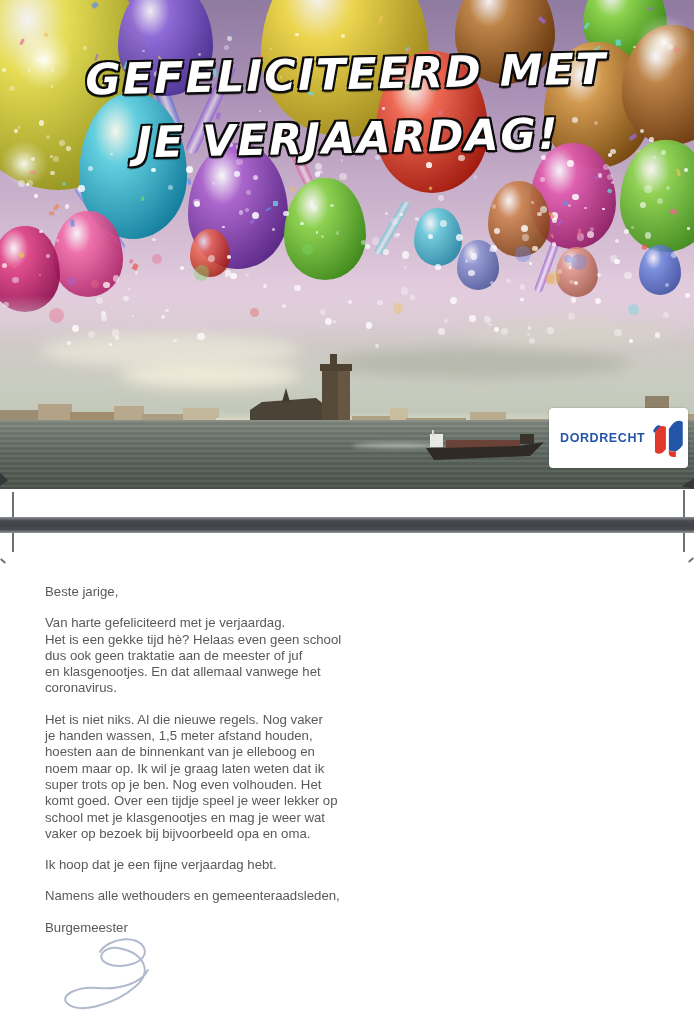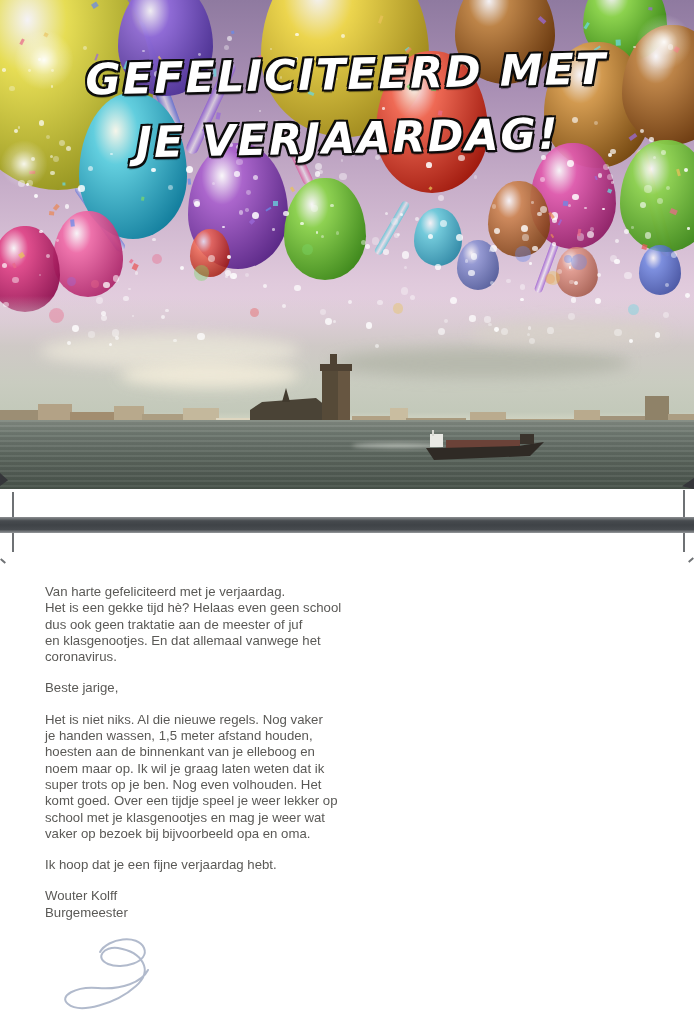--- a/index.html
+++ b/index.html
@@ -481,43 +481,52 @@
   <div class="sparkle" style="left:14px;top:30px;width:60px;height:60px;background:radial-gradient(circle,rgba(255,255,255,.95) 0%,rgba(255,255,255,.35) 35%,rgba(255,255,255,0) 70%);z-index:8;"></div>
   <div class="sparkle" style="left:636px;top:14px;width:56px;height:56px;background:radial-gradient(circle,rgba(255,255,255,.95) 0%,rgba(255,255,255,.3) 35%,rgba(255,255,255,0) 70%);z-index:8;"></div>
   <div class="sparkle" style="left:0px;top:140px;width:48px;height:48px;background:radial-gradient(circle,rgba(255,255,255,.9) 0%,rgba(255,255,255,.25) 40%,rgba(255,255,255,0) 70%);z-index:8;"></div>
 
   <div class="card-title">GEFELICITEERD MET
 JE VERJAARDAG!</div>
 
   <div class="corner-tick left"></div>
   <div class="corner-tick right"></div>
 
+  <div class="logo-box" style="top: 408px;">
+    <span class="logo-text">DORDRECHT</span>
+    <svg class="logo-mark" viewBox="0 0 36 42">
+      <path d="M1,14 Q5,6 9,9 L9,13 Q5,12 3,16 Z" fill="#2456a8"></path>
+      <path d="M3,16 Q8,6 14,10 L14,32 Q8,40 3,35 Z" fill="#e1372c"></path>
+      <path d="M17,12 Q24,0 31,5 L31,28 Q24,38 17,33 Z" fill="#2456a8"></path>
+      <path d="M17,33 Q20,36 24,34 L24,40 Q19,41 17,38 Z" fill="#e1372c"></path>
+    </svg>
+  </div>
 </div>
 
 <div class="crop-v left"></div>
 <div class="crop-v right"></div>
 <div class="divider-bar"></div>
 <div class="edge-tick left"></div>
 <div class="edge-tick right"></div>
 
 <div class="letter">
+  <p>Beste jarige,</p>
   <p>Van harte gefeliciteerd met je verjaardag.
 Het is een gekke tijd hè? Helaas even geen school
 dus ook geen traktatie aan de meester of juf
 en klasgenootjes. En dat allemaal vanwege het
 coronavirus.</p>
-  <p>Beste jarige,</p>
   <p>Het is niet niks. Al die nieuwe regels. Nog vaker
 je handen wassen, 1,5 meter afstand houden,
 hoesten aan de binnenkant van je elleboog en
 noem maar op. Ik wil je graag laten weten dat ik
 super trots op je ben. Nog even volhouden. Het
 komt goed. Over een tijdje speel je weer lekker op
 school met je klasgenootjes en mag je weer wat
 vaker op bezoek bij bijvoorbeeld opa en oma.</p>
   <p>Ik hoop dat je een fijne verjaardag hebt.</p>
-  <p class="signoff sign-name">Wouter Kolff</p>
+  <p>Namens alle wethouders en gemeenteraadsleden,</p>
   <p class="signoff sign-name">Burgemeester</p>
 </div>
 
 <svg class="signature-svg" viewBox="0 0 126 80">
   <path d="M46,16 C54,2 84,-2 90,12 C96,26 68,34 54,28 C40,22 50,10 64,12 C88,16 100,34 82,50 C62,68 26,78 14,68 C4,60 22,50 44,52 C68,54 88,46 94,34" fill="none" stroke="#a9b2c6" stroke-width="2" stroke-linecap="round" opacity=".9"></path>
 </svg>
 
 </body></html>

